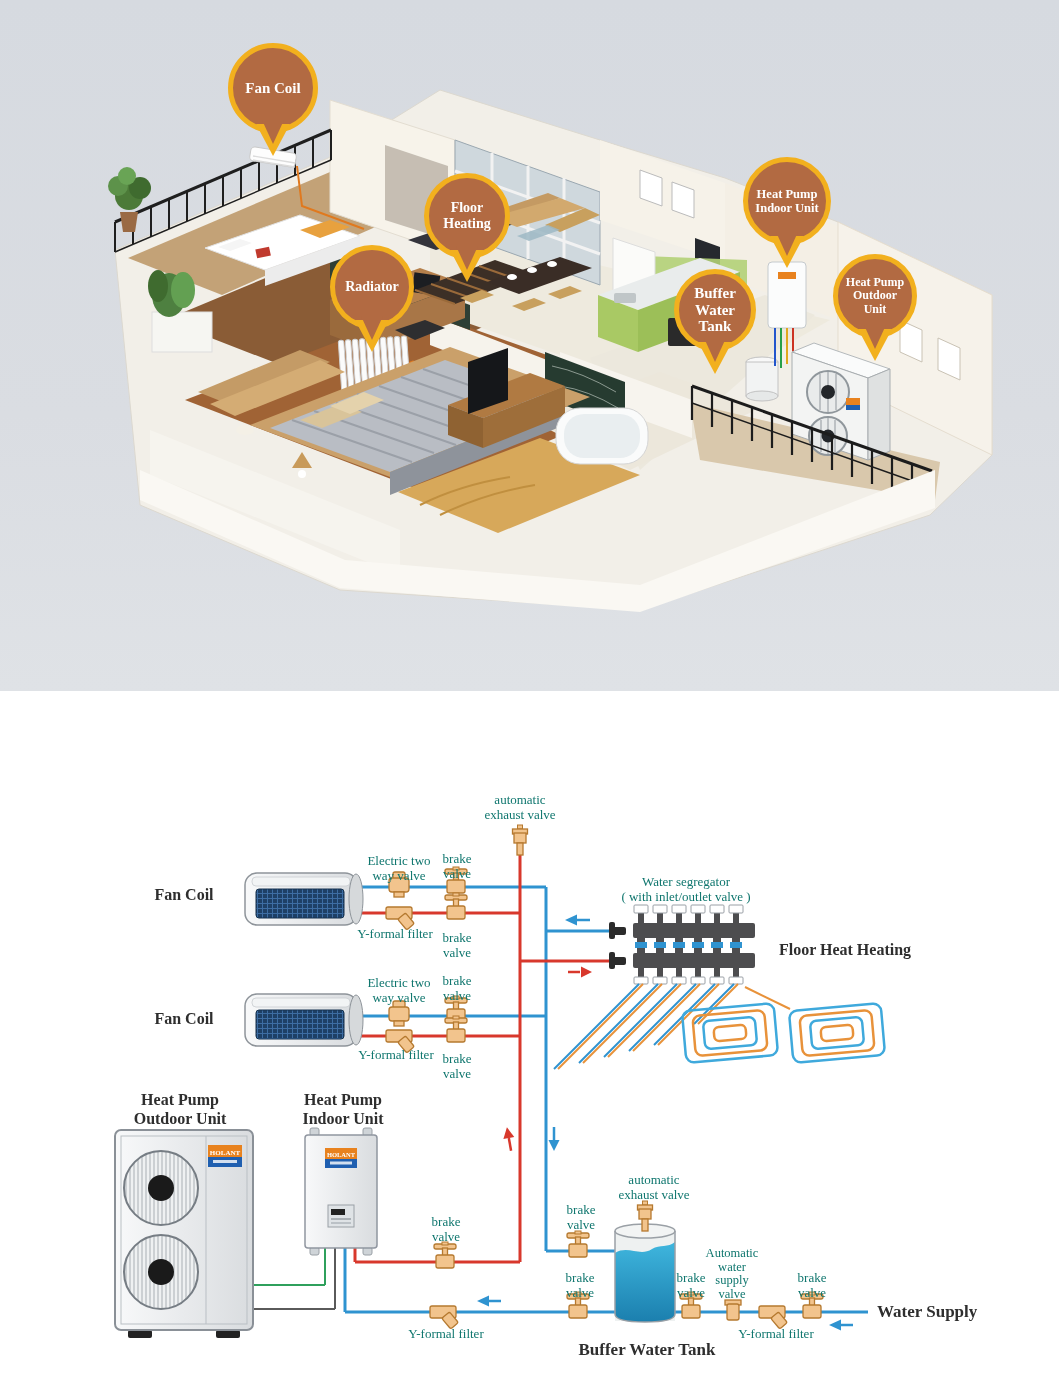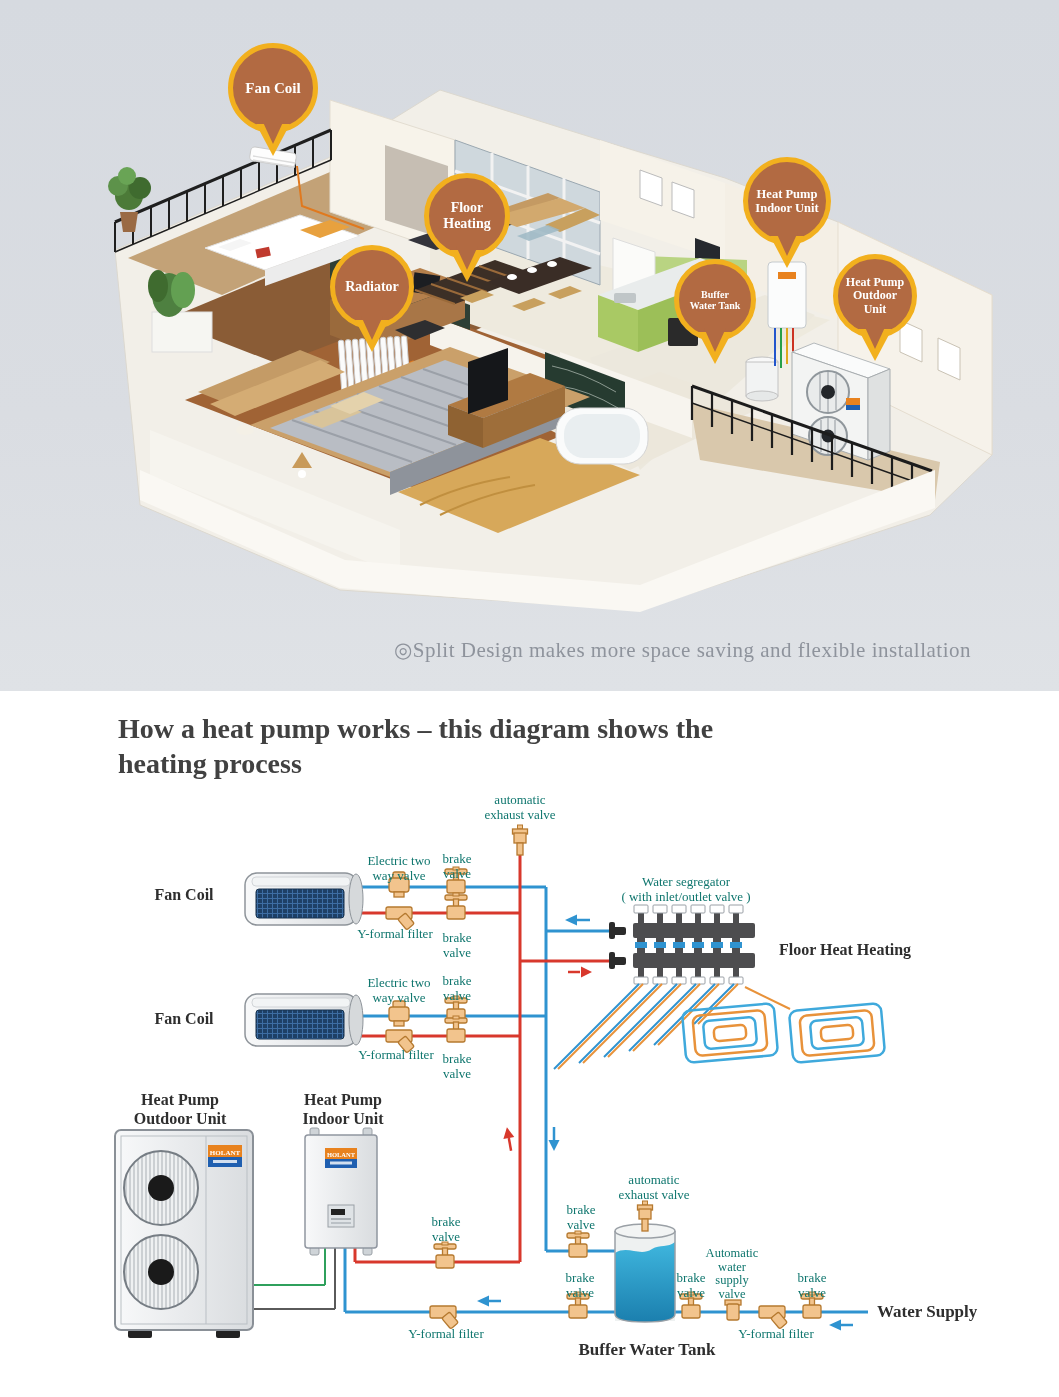--- a/index.html
+++ b/index.html
@@ -218,35 +218,32 @@
       <div class="pin-label">Radiator</div>
     </div>
     <div class="pin" style="left:424px;top:173px;width:86px;height:86px;font-size:14px;">
       <div class="pin-label">Floor
 Heating</div>
     </div>
     <div class="pin" style="left:743px;top:157px;width:88px;height:88px;font-size:12.5px;">
       <div class="pin-label">Heat Pump
 Indoor Unit</div>
     </div>
-    <div class="pin" style="left:674px;top:259px;width:82px;height:82px;font-size:10px;">
+    <div class="pin" style="left:674px;top:269px;width:82px;height:82px;font-size:15px;">
       <div class="pin-label">Buffer
 Water Tank</div>
     </div>
     <div class="pin" style="left:833px;top:254px;width:84px;height:84px;font-size:12px;">
       <div class="pin-label">Heat Pump
 Outdoor Unit</div>
     </div>
 
-    <div class="feature" style="top:638px;">◎Split Design makes more space saving and flexible installation</div>
   </div>
 
   <div class="schematic">
-    <div class="diagram-title">How a heat pump works – this diagram shows the
-heating process</div>
 
     <svg width="1059" height="706" viewBox="0 0 1059 706">
       <defs>
         <linearGradient id="metalGrad" x1="0" y1="0" x2="1" y2="0">
           <stop offset="0" stop-color="#f8f9fa"></stop>
             <stop offset="1" stop-color="#d9dcdf"></stop>
         </linearGradient>
         <linearGradient id="waterGrad" x1="0" y1="0" x2="0" y2="1">
           <stop offset="0" stop-color="#3fb6de"></stop>
             <stop offset="1" stop-color="#1b7fae"></stop>

